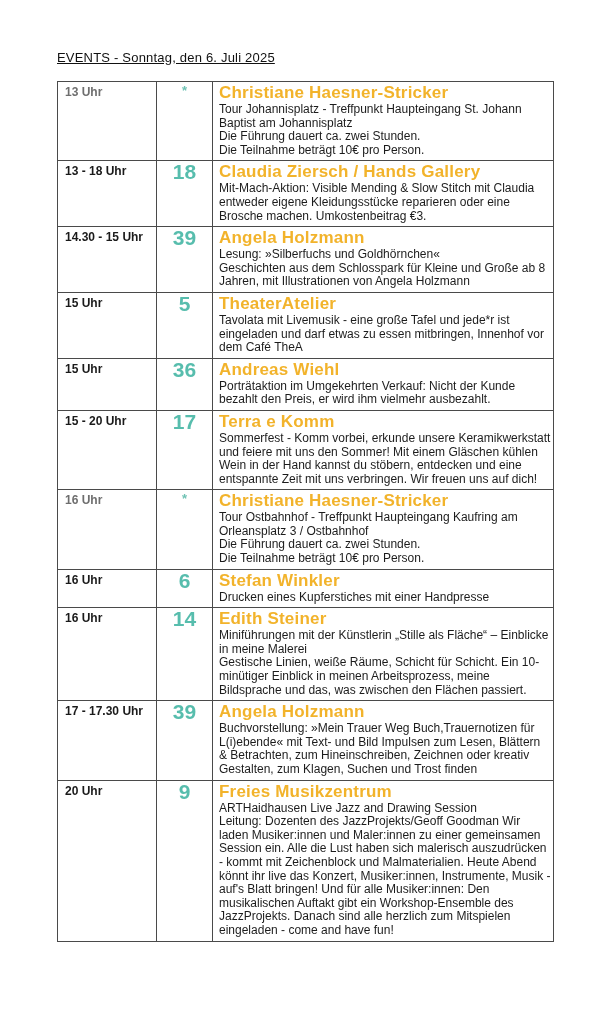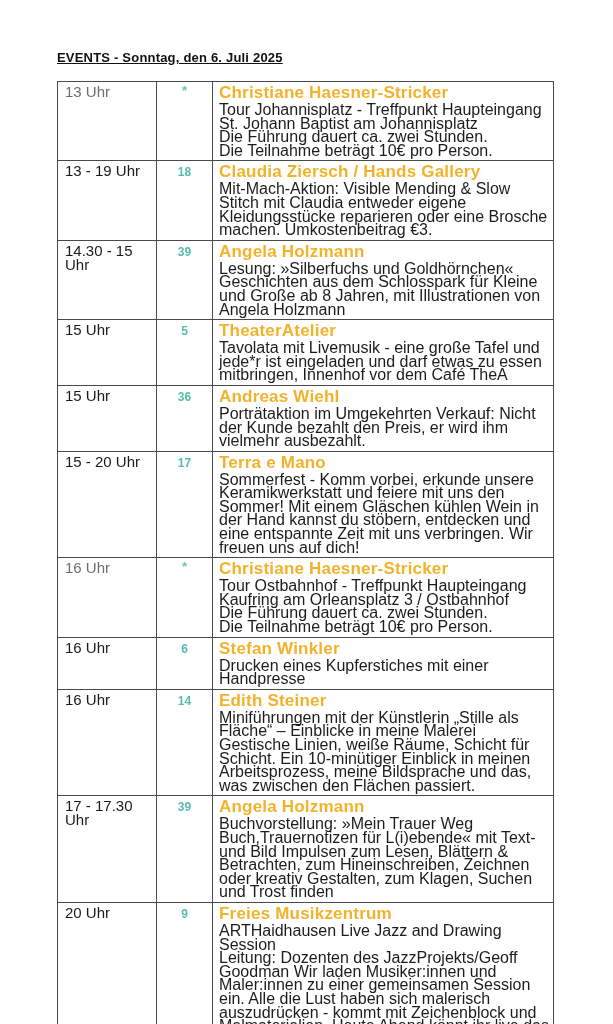--- a/index.html
+++ b/index.html
@@ -19,49 +19,49 @@
     -webkit-font-smoothing:antialiased;
   }
   .sheet{
     width:613px;
     min-height:1024px;
     background:var(--page-background);
     padding:50px 60px 30px 57px;
   }
   .doc-title{
     font-size:13px;
-    font-weight:bold;
+    font-weight:normal;
     color:#111;
     text-decoration:underline;
     letter-spacing:0.2px;
     margin-bottom:16px;
   }
   table.events{
     width:496px;
     border-collapse:collapse;
     table-layout:fixed;
   }
   table.events td{
     border:1px solid var(--table-border);
     vertical-align:top;
   }
   col.c-time{width:99px;}
   col.c-num{width:56px;}
   col.c-details{width:341px;}
   td.time{
-    font-size:15px;
-    font-weight:normal;
+    font-size:12px;
+    font-weight:bold;
     color:var(--time-text);
     padding:3px 4px 3px 7px;
     line-height:14px;
   }
   td.time.muted{color:var(--time-text-muted);}
   td.num{
     text-align:center;
-    font-size:12px;
+    font-size:21px;
     font-weight:bold;
     color:var(--accent-number);
     padding-top:3px;
     line-height:16px;
   }
   td.num.asterisk{
     font-size:13px;
     padding-top:1px;
     color:#6FC2B4;
   }
@@ -71,21 +71,21 @@
   .artist{
     font-size:17px;
     font-weight:bold;
     color:var(--accent-name);
     line-height:20px;
     letter-spacing:0.2px;
     white-space:nowrap;
     overflow:visible;
   }
   .desc p{
-    font-size:16px;
+    font-size:12px;
     color:var(--body-text);
     line-height:13.6px;
     margin:0;
   }
 </style>
 </head>
 <body>
 
 <div class="sheet">
   <h1 class="doc-title">EVENTS - Sonntag, den 6. Juli 2025</h1>
@@ -104,21 +104,21 @@
       <div class="artist">Christiane Haesner-Stricker</div>
       <div class="desc">
               <p>Tour Johannisplatz - Treffpunkt Haupteingang St. Johann Baptist am Johannisplatz</p>
               <p>Die Führung dauert ca. zwei Stunden.</p>
               <p>Die Teilnahme beträgt 10€ pro Person.</p>
             </div>
     </td>
   </tr>
 
   <tr>
-    <td class="time">13 - 19 Uhr</td>
+    <td class="time">13 - 18 Uhr</td>
     <td class="num">18</td>
     <td class="details">
       <div class="artist">Claudia Ziersch / Hands Gallery</div>
       <div class="desc">
               <p>Mit-Mach-Aktion: Visible Mending &amp; Slow Stitch mit Claudia entweder eigene Kleidungsstücke reparieren oder eine Brosche machen. Umkostenbeitrag €3.</p>
             </div>
     </td>
   </tr>
 
 
@@ -155,21 +155,21 @@
             </div>
     </td>
   </tr>
 
 
 
   <tr>
     <td class="time">15 - 20 Uhr</td>
     <td class="num">17</td>
     <td class="details">
-      <div class="artist">Terra e Mano</div>
+      <div class="artist">Terra e Komm</div>
       <div class="desc">
               <p>Sommerfest - Komm vorbei, erkunde unsere Keramikwerkstatt und feiere mit uns den Sommer! Mit einem Gläschen kühlen Wein in der Hand kannst du stöbern, entdecken und eine entspannte Zeit mit uns verbringen. Wir freuen uns auf dich!</p>
             </div>
     </td>
   </tr>
 
   <tr>
     <td class="time muted">16 Uhr</td>
     <td class="num asterisk">*</td>
     <td class="details">

